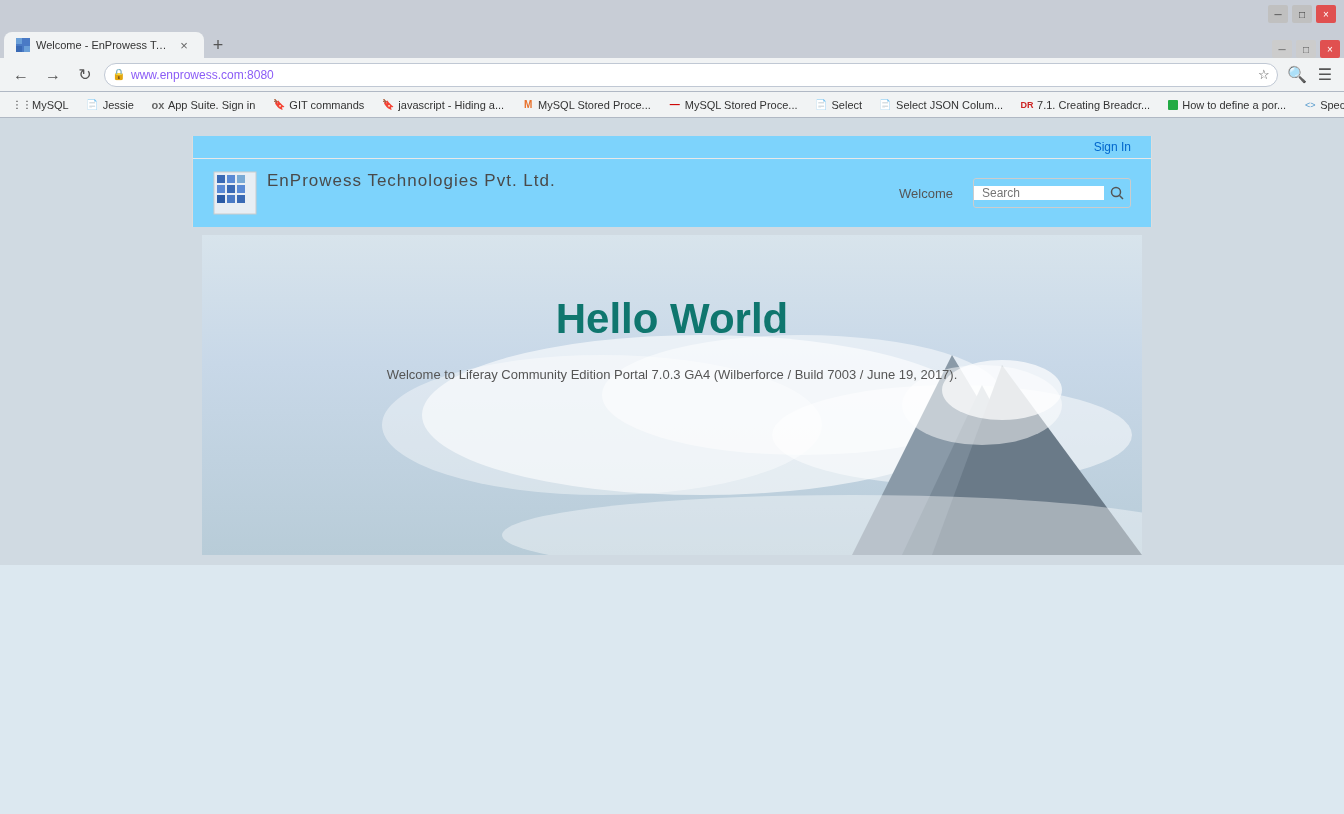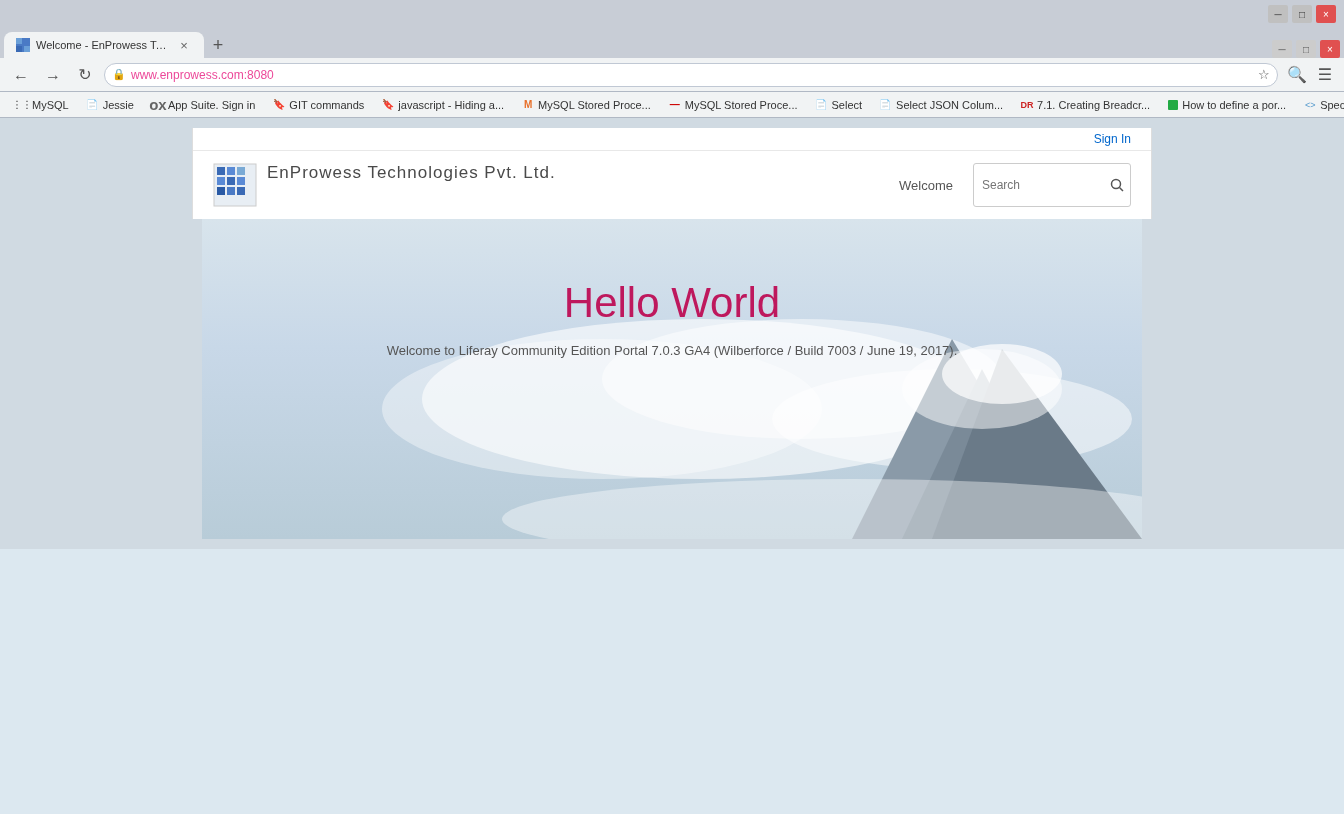--- a/index.html
+++ b/index.html
@@ -103,21 +103,21 @@
       border-radius: 50%;
     }
     .address-input {
       flex: 1;
       height: 24px;
       border: 1px solid #c0c8d4;
       border-radius: 12px;
       padding: 0 10px 0 28px;
       font-size: 12px;
       background: white;
-      color: #ec4899;
+      color: #8b5cf6;
       outline: none;
       position: relative;
     }
     .address-container {
       flex: 1;
       position: relative;
       display: flex;
       align-items: center;
     }
     .address-lock {
@@ -190,21 +190,21 @@
       font-size: 13px;
       color: #555;
       cursor: pointer;
     }
     .search-container {
       display: flex;
       align-items: center;
       border: 1px solid #ccc;
       border-radius: 3px;
       overflow: hidden;
-      height: 44px;
+      height: 30px;
     }
     .search-field {
       border: none;
       outline: none;
       padding: 0 8px;
       font-size: 12px;
       width: 130px;
       color: #333;
     }
     .search-btn {
@@ -233,23 +233,23 @@
       background: #c8d4dc;
     }
     .hero-content {
       position: relative;
       z-index: 2;
       text-align: center;
       padding-top: 60px;
     }
     .hero-title {
       font-size: 42px;
-      color: #be185d;
-      font-weight: normal;
-      margin-bottom: 16px;
+      color: #0f766e;
+      font-weight: bold;
+      margin-bottom: 24px;
     }
     .hero-subtitle {
       font-size: 13px;
       color: #555;
       text-align: center;
     }
 
     
     .hero-mountain {
       position: absolute;
@@ -265,22 +265,22 @@
       color: white;
       padding: 20px 30px;
       font-size: 13px;
       max-width: 960px;
       margin: 0 auto;
     }
 
     
     .header-wrapper {
       max-width: 960px;
-      margin: 0 auto;
-      background: #ffffff;
+      margin: 8px auto;
+      background: #7dd3fc;
       border-left: 1px solid #ddd;
       border-right: 1px solid #ddd;
     }
     .top-sign-in {
       text-align: right;
       padding: 4px 20px;
       font-size: 12px;
       border-bottom: 1px solid #e8e8e8;
     }
     .header-nav {
@@ -340,21 +340,21 @@
   <div class="bookmarks-bar">
     <div class="bookmark-item">
       <span class="bk-icon">⋮⋮</span>
       <span>MySQL</span>
     </div>
     <div class="bookmark-item">
       <span class="bk-icon" style="color:#888;">📄</span>
       <span>Jessie</span>
     </div>
     <div class="bookmark-item">
-      <span class="bk-icon" style="font-size:15px;color:#666;font-weight:bold;">ox</span>
+      <span class="bk-icon" style="font-size:11px;color:#666;font-weight:bold;">ox</span>
       <span>App Suite. Sign in</span>
     </div>
     <div class="bookmark-item">
       <span class="bk-icon">🔖</span>
       <span>GIT commands</span>
     </div>
     <div class="bookmark-item">
       <span class="bk-icon">🔖</span>
       <span>javascript - Hiding a...</span>
     </div>

